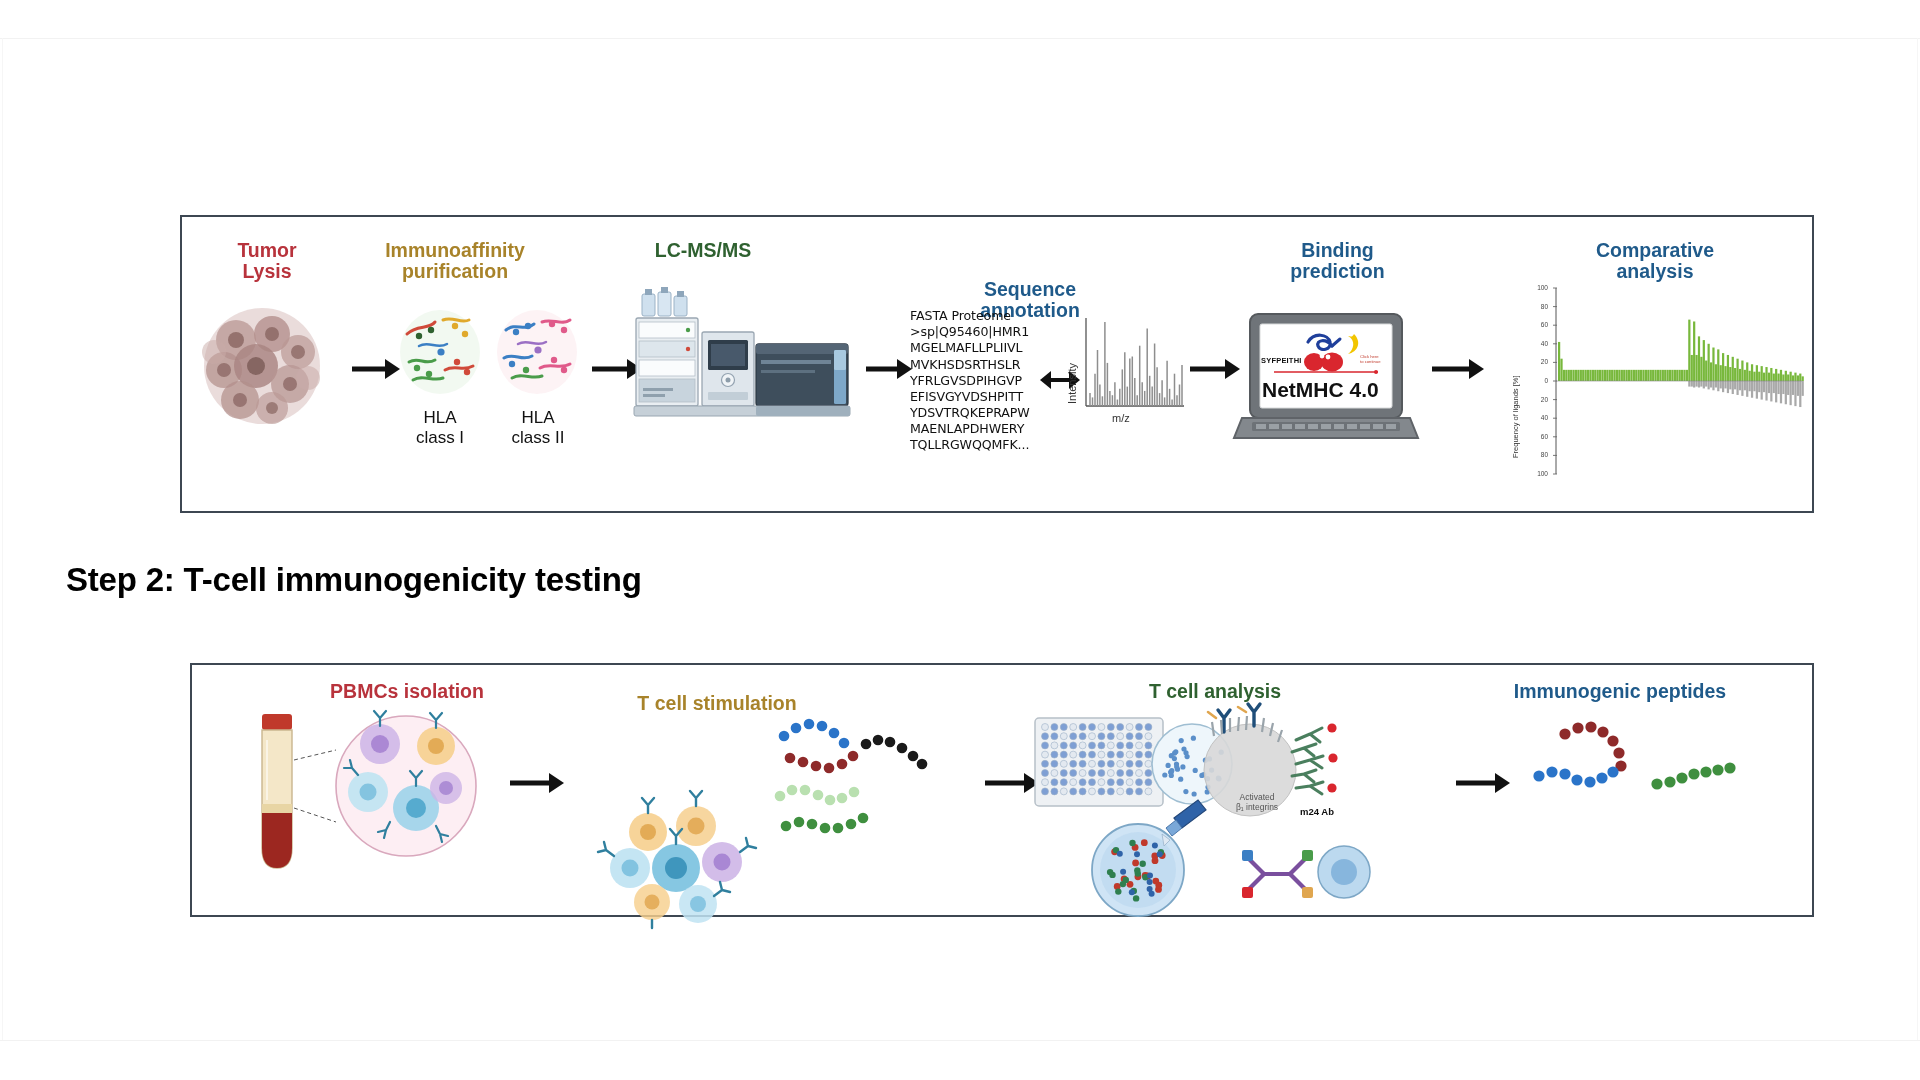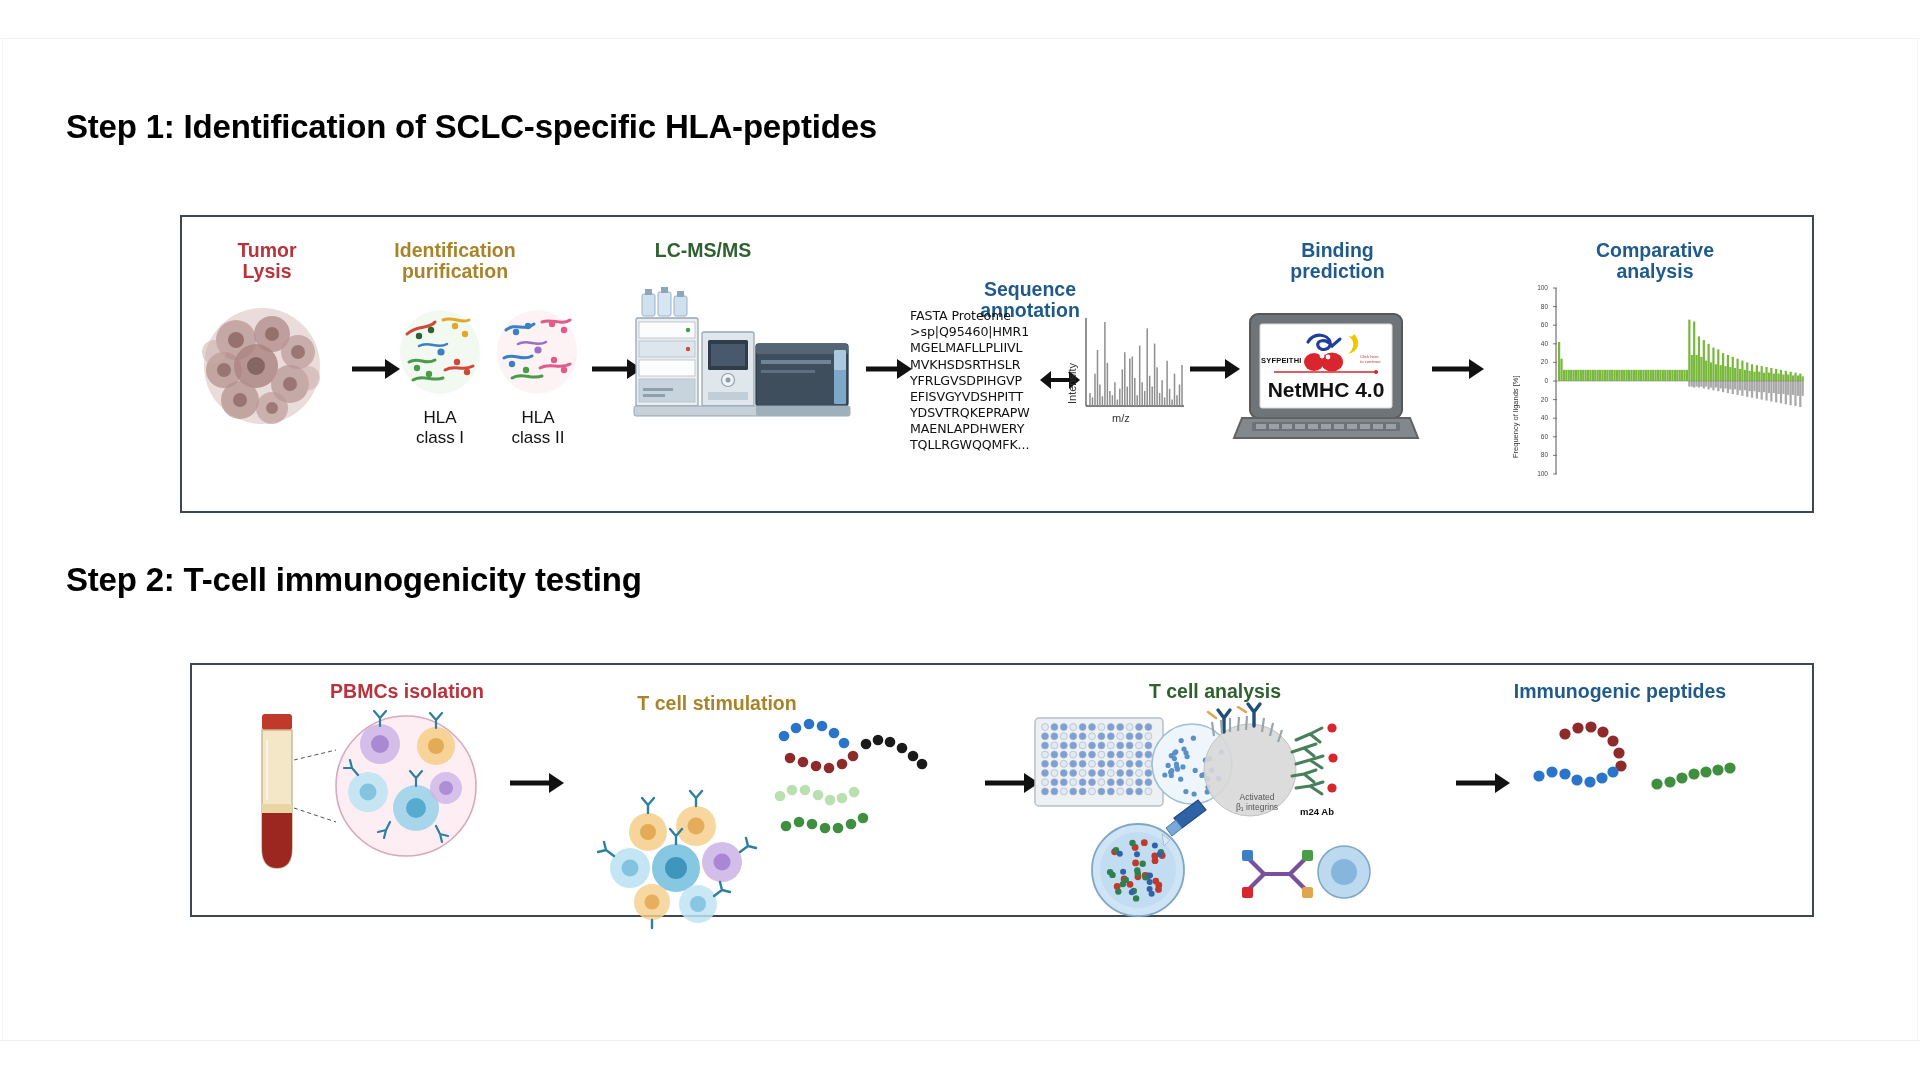--- a/index.html
+++ b/index.html
@@ -72,46 +72,45 @@
 
   .axis-label { position:absolute; font-size:11px; color:#333; }
   .axis-label.rot { transform-origin: left top; transform: rotate(-90deg); }
 
   .chart-tick { position:absolute; font-size:6.5px; color:#444;
                 text-align:right; width:16px; font-family:"Liberation Sans",sans-serif; }
   .chart-ylabel { position:absolute; font-size:7.5px; color:#333;
                   transform-origin:left top; transform:rotate(-90deg); white-space:nowrap; }
 
   .laptop-text { position:absolute; font-size:21px; font-weight:bold; color:#111;
-                 text-align:center; white-space:nowrap; }
+                 white-space:nowrap; }
   .syf-text { position:absolute; font-size:7.5px; font-weight:bold; color:#111;
               letter-spacing:0.2px; }
   .tiny-red { position:absolute; font-size:4.2px; color:#c0392b; line-height:1.25; }
   .cell-anno { position:absolute; font-size:8.5px; color:#555; text-align:center;
                line-height:1.2; white-space:pre-line; }
   .m24 { position:absolute; font-size:9.5px; font-weight:bold; color:#111; }
   svg { display:block; overflow:visible; }
 </style>
 </head>
 <body>
 
 <div id="canvas">
 
   <div class="hairline-top"></div>
   <div class="hairline-bottom"></div>
   <div class="hairline-left"></div>
   <div class="hairline-right"></div>
 
-  <div class="step-title" id="title-step1">Step 1: Identification of SCLC-specific HLA-peptides</div>
 
   <div class="panel" id="panel1"></div>
 
   <div class="stage-label c-crimson" style="left:193px; top:240px; width:148px;">Tumor
 Lysis</div>
-  <div class="stage-label c-gold" style="left:340px; top:240px; width:230px;">Identification
+  <div class="stage-label c-gold" style="left:340px; top:240px; width:230px;">Immunoaffinity
 purification</div>
   <div class="stage-label c-green" style="left:608px; top:240px; width:190px;">LC-MS/MS</div>
   <div class="stage-label c-blue" style="left:935px; top:240px; width:190px;margin-top:39px;">Sequence
 annotation</div>
   <div class="stage-label c-blue" style="left:1250px; top:240px; width:175px;">Binding
 prediction</div>
   <div class="stage-label c-blue" style="left:1560px; top:240px; width:190px;">Comparative
 analysis</div>
 
   <svg style="position:absolute; left:190px; top:300px;" width="150" height="130">

